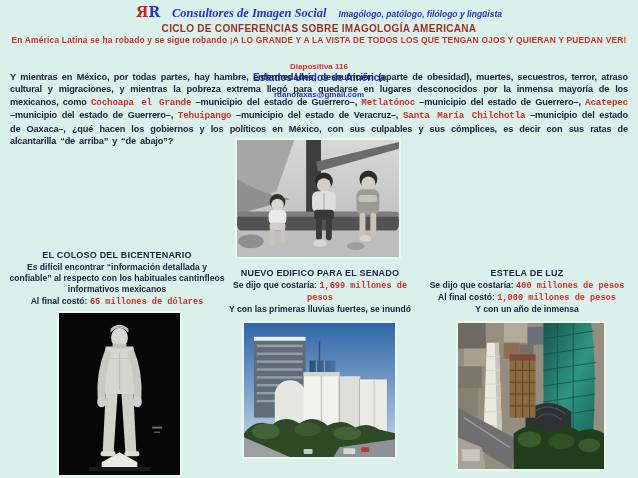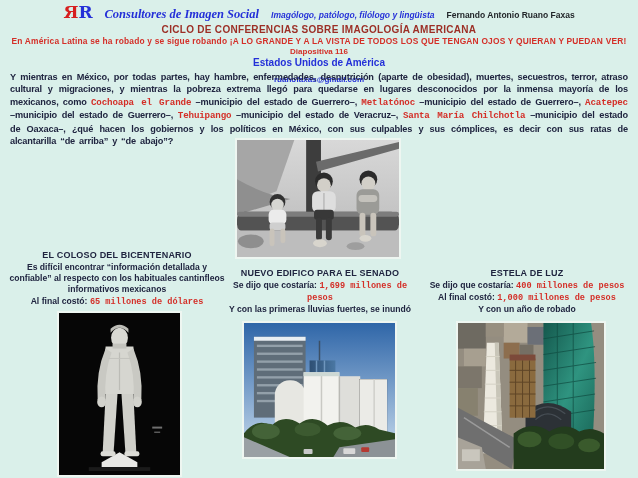--- a/index.html
+++ b/index.html
@@ -12,29 +12,29 @@
   *{margin:0;padding:0;box-sizing:border-box;}
   html,body{background:#fff;}
   body{font-family:"Liberation Sans",sans-serif;}
   .slide{
     position:relative;width:638px;height:478px;background:var(--bg);
     overflow:hidden;font-weight:bold;
   }
   
   .header{position:absolute;top:5px;left:0;right:0;text-align:center;}
   .brand-row{display:flex;justify-content:center;align-items:baseline;gap:12px;line-height:15px;}
-  .logo{font-family:"DejaVu Serif",serif;font-size:17px;font-weight:bold;}
+  .logo{font-family:"DejaVu Serif",serif;font-size:14px;font-weight:bold;}
   .logo-ya{color:#d61f1f;}
   .logo-r{color:var(--blue);}
   .brand-name{font-family:Liberation Serif, serif;font-style:italic;font-size:12.5px;color:var(--blue);}
   .credentials{font-style:italic;font-size:8.5px;color:var(--blue);}
   .author{font-size:8.5px;color:#23272b;}
   .series{font-size:10px;color:var(--maroon);letter-spacing:.3px;margin-top:1px;}
   .tagline{font-size:8.4px;color:var(--red);margin-top:1px;letter-spacing:.2px;}
-  .slide-number{font-size:8px;color:var(--red);margin-top:1px;}
+  .slide-number{font-size:8px;color:var(--red);margin-top:17px;}
   .country{font-size:10px;color:var(--blue);margin-top:1px;}
   .email{font-size:8px;color:var(--blue);margin-top:1px;display:inline-block;text-decoration:none;}
   
   .main-paragraph{
     position:absolute;top:71px;left:10px;width:618px;
     font-size:9.2px;line-height:12.4px;color:var(--dark);
     text-align:justify;letter-spacing:-.15px;word-spacing:1.6px;
   }
   .seg-red{color:var(--red);font-family:Liberation Mono, monospace;}
   
@@ -55,21 +55,20 @@
 </head>
 <body>
 
 <div class="slide">
 
   <header class="header">
     <div class="brand-row">
       <span class="logo"><span class="logo-ya">Я</span><span class="logo-r">R</span></span>
       <span class="brand-name">Consultores de Imagen Social</span>
       <span class="credentials">Imagólogo, patólogo, filólogo y lingüista</span>
-      <span class="author">Fernando Antonio Ruano Faxas</span>
     </div>
     <div class="series">CICLO DE CONFERENCIAS SOBRE IMAGOLOGÍA AMERICANA</div>
     <div class="tagline">En América Latina se ha robado y se sigue robando ¡A LO GRANDE Y A LA VISTA DE TODOS LOS QUE TENGAN OJOS Y QUIERAN Y PUEDAN VER!</div>
     <div class="slide-number">Diapositiva 116</div>
     <div class="country">Estados Unidos de América</div>
     <a class="email" href="#">ruanofaxas@gmail.com</a>
   </header>
 
   <p class="main-paragraph"><span>Y mientras en México, por todas partes, hay hambre, enfermedades, desnutrición (aparte de obesidad), muertes, secuestros, terror, atraso cultural y migraciones, y mientras la pobreza extrema llegó para quedarse en lugares desconocidos por la inmensa mayoría de los mexicanos, como </span><span class="seg-red">Cochoapa el Grande</span><span> –municipio del estado de Guerrero–, </span><span class="seg-red">Metlatónoc</span><span> –municipio del estado de Guerrero–, </span><span class="seg-red">Acatepec</span><span> –municipio del estado de Guerrero–, </span><span class="seg-red">Tehuipango</span><span> –municipio del estado de Veracruz–, </span><span class="seg-red">Santa María Chilchotla</span><span> –municipio del estado de Oaxaca–, ¿qué hacen los gobiernos y los políticos en México, con sus culpables y sus cómplices, es decir con sus ratas de alcantarilla “de arriba” y “de abajo”?</span></p>
 
@@ -208,21 +207,21 @@
       <rect x="100" y="127" width="12" height="6" rx="1" fill="#d8d8d8"></rect>
       <rect x="118" y="126" width="8" height="5" rx="1" fill="#b53a32"></rect>
       <rect x="60" y="128" width="9" height="5" rx="1" fill="#c8c8c8"></rect>
     </svg>
   </figure>
 
   <section class="col col-right">
     <div class="col-title">ESTELA DE LUZ</div>
     <div class="col-line"><span>Se dijo que costaría: </span><span class="seg-red">400 millones de pesos</span></div>
     <div class="col-line"><span>Al final costó: </span><span class="seg-red">1,000 millones de pesos</span></div>
-    <div class="col-line"><span>Y con un año de robado</span></div>
+    <div class="col-line"><span>Y con un año de inmensa</span></div>
   </section>
 
   <figure class="photo estela-photo" aria-label="Vista aérea de la Estela de Luz junto a una torre de cristal verde">
     <svg viewBox="0 0 147 148" preserveAspectRatio="none">
       <defs>
         <linearGradient id="gteal" x1="0" y1="0" x2="1" y2="1">
           <stop offset="0" stop-color="#14584d"></stop>
             <stop offset="0.55" stop-color="#2f9480"></stop>
             <stop offset="1" stop-color="#1b6a5b"></stop>
         </linearGradient>

